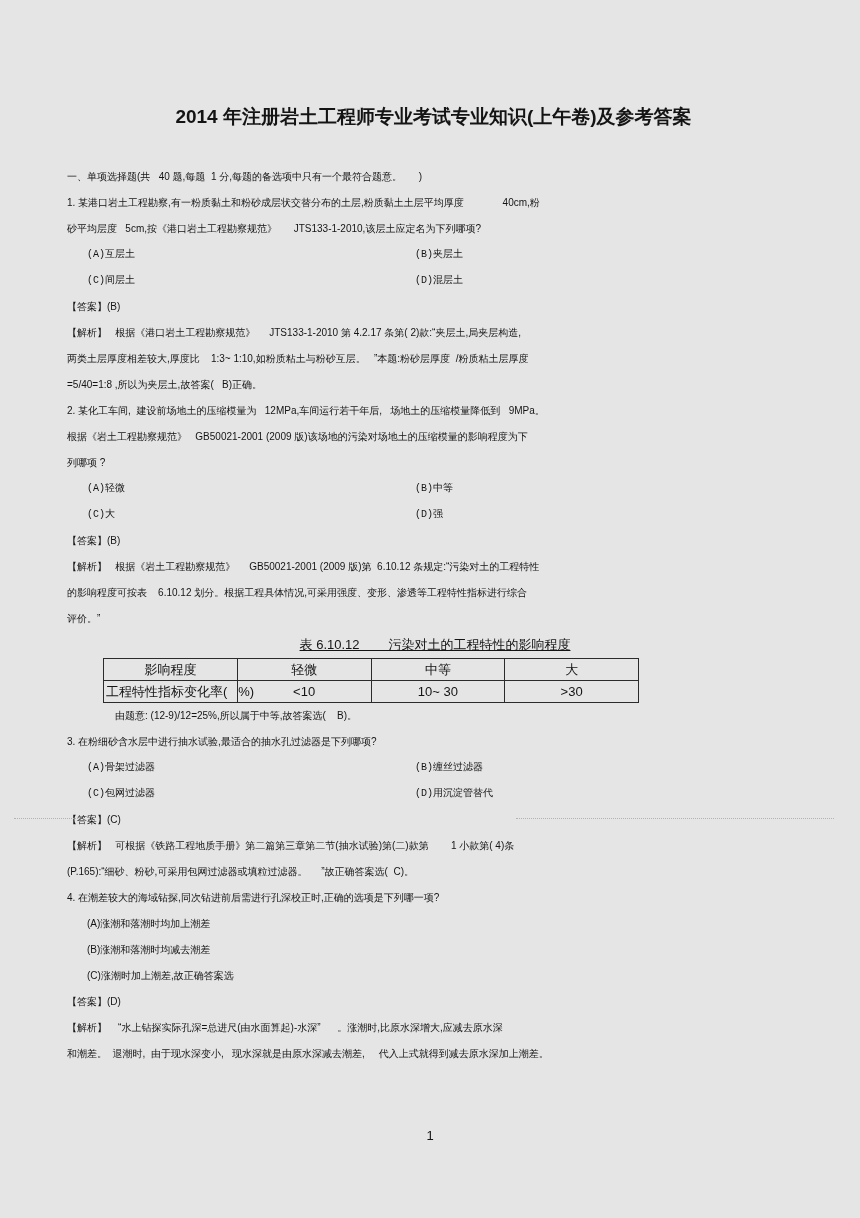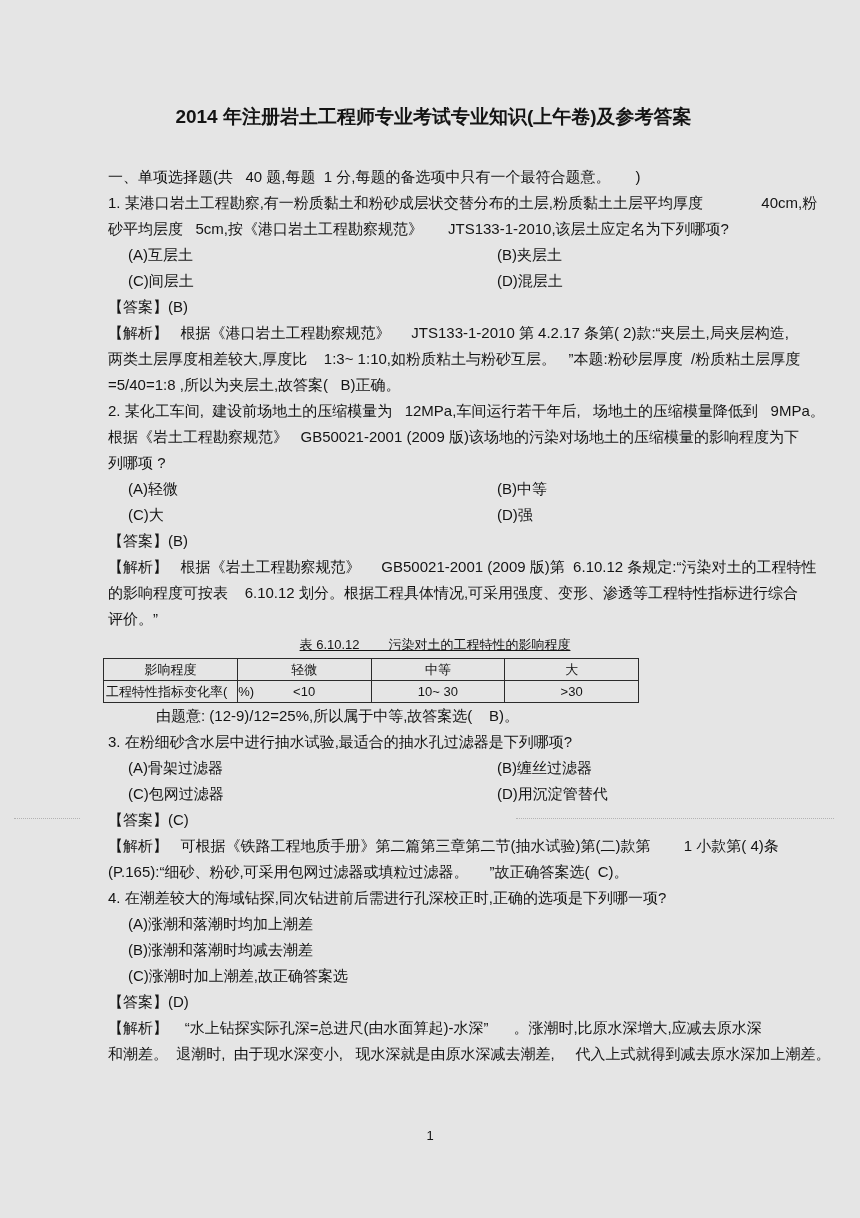--- a/index.html
+++ b/index.html
@@ -14,28 +14,27 @@
   .content{padding:104px 60px 0 67px;}
   .title{
     text-align:center;
     font-size:19px;
     font-weight:bold;
     line-height:26px;
     margin-bottom:34px;
     white-space:pre;
   }
   .line{
-    font-size:15px;
+    font-size:10px;
     line-height:26px;
     white-space:pre;
     font-weight:500;
-    margin-left:41px;
   }
   .opts2{display:flex;}
-  .opts2 .opt{width:308px;padding-left:20px;box-sizing:content-box;}
+  .opts2 .opt{width:308px;padding-left:20px;box-sizing:content-box;font-family:Liberation Mono, monospace;}
   .opts2 .opt:last-child{width:auto;}
   .opt-line{padding-left:20px;}
   .note-line{padding-left:48px;}
   .tbl-caption{
     margin-left:36px;
     width:664px;
     text-align:center;
     font-size:13px;
     text-decoration:underline;
   }

